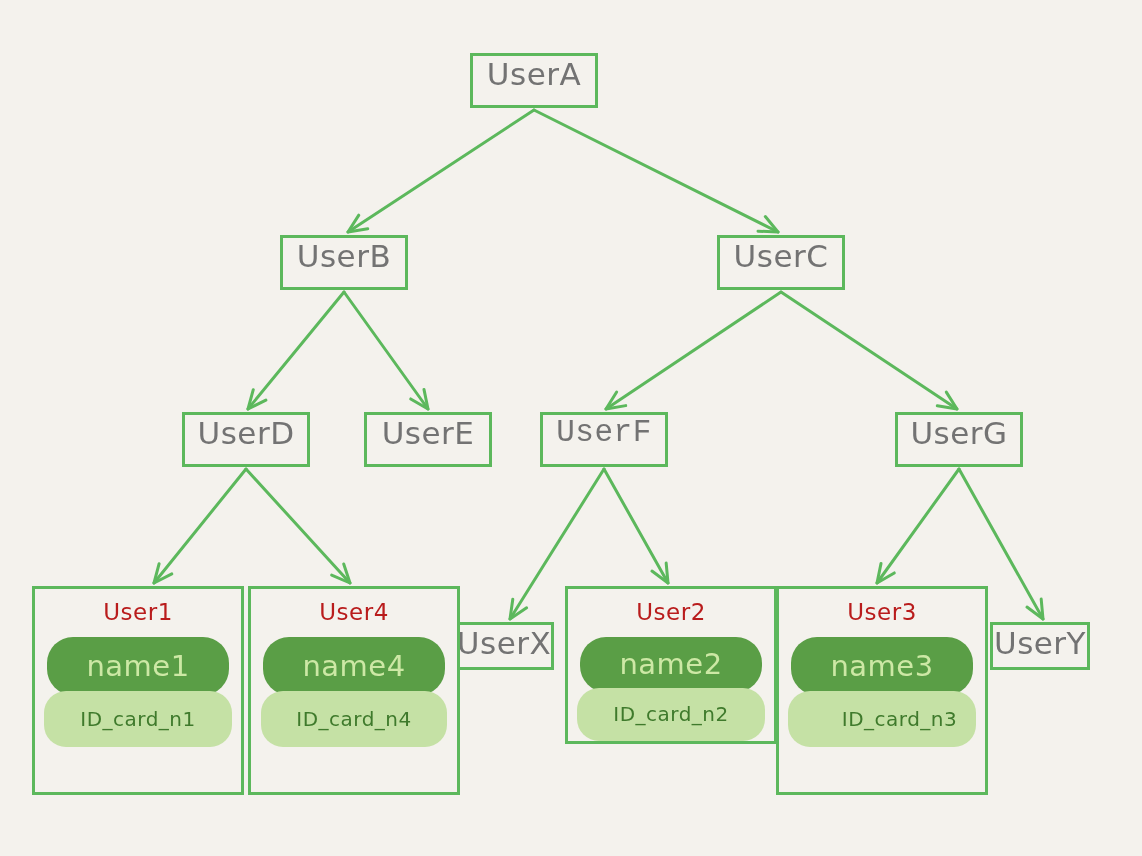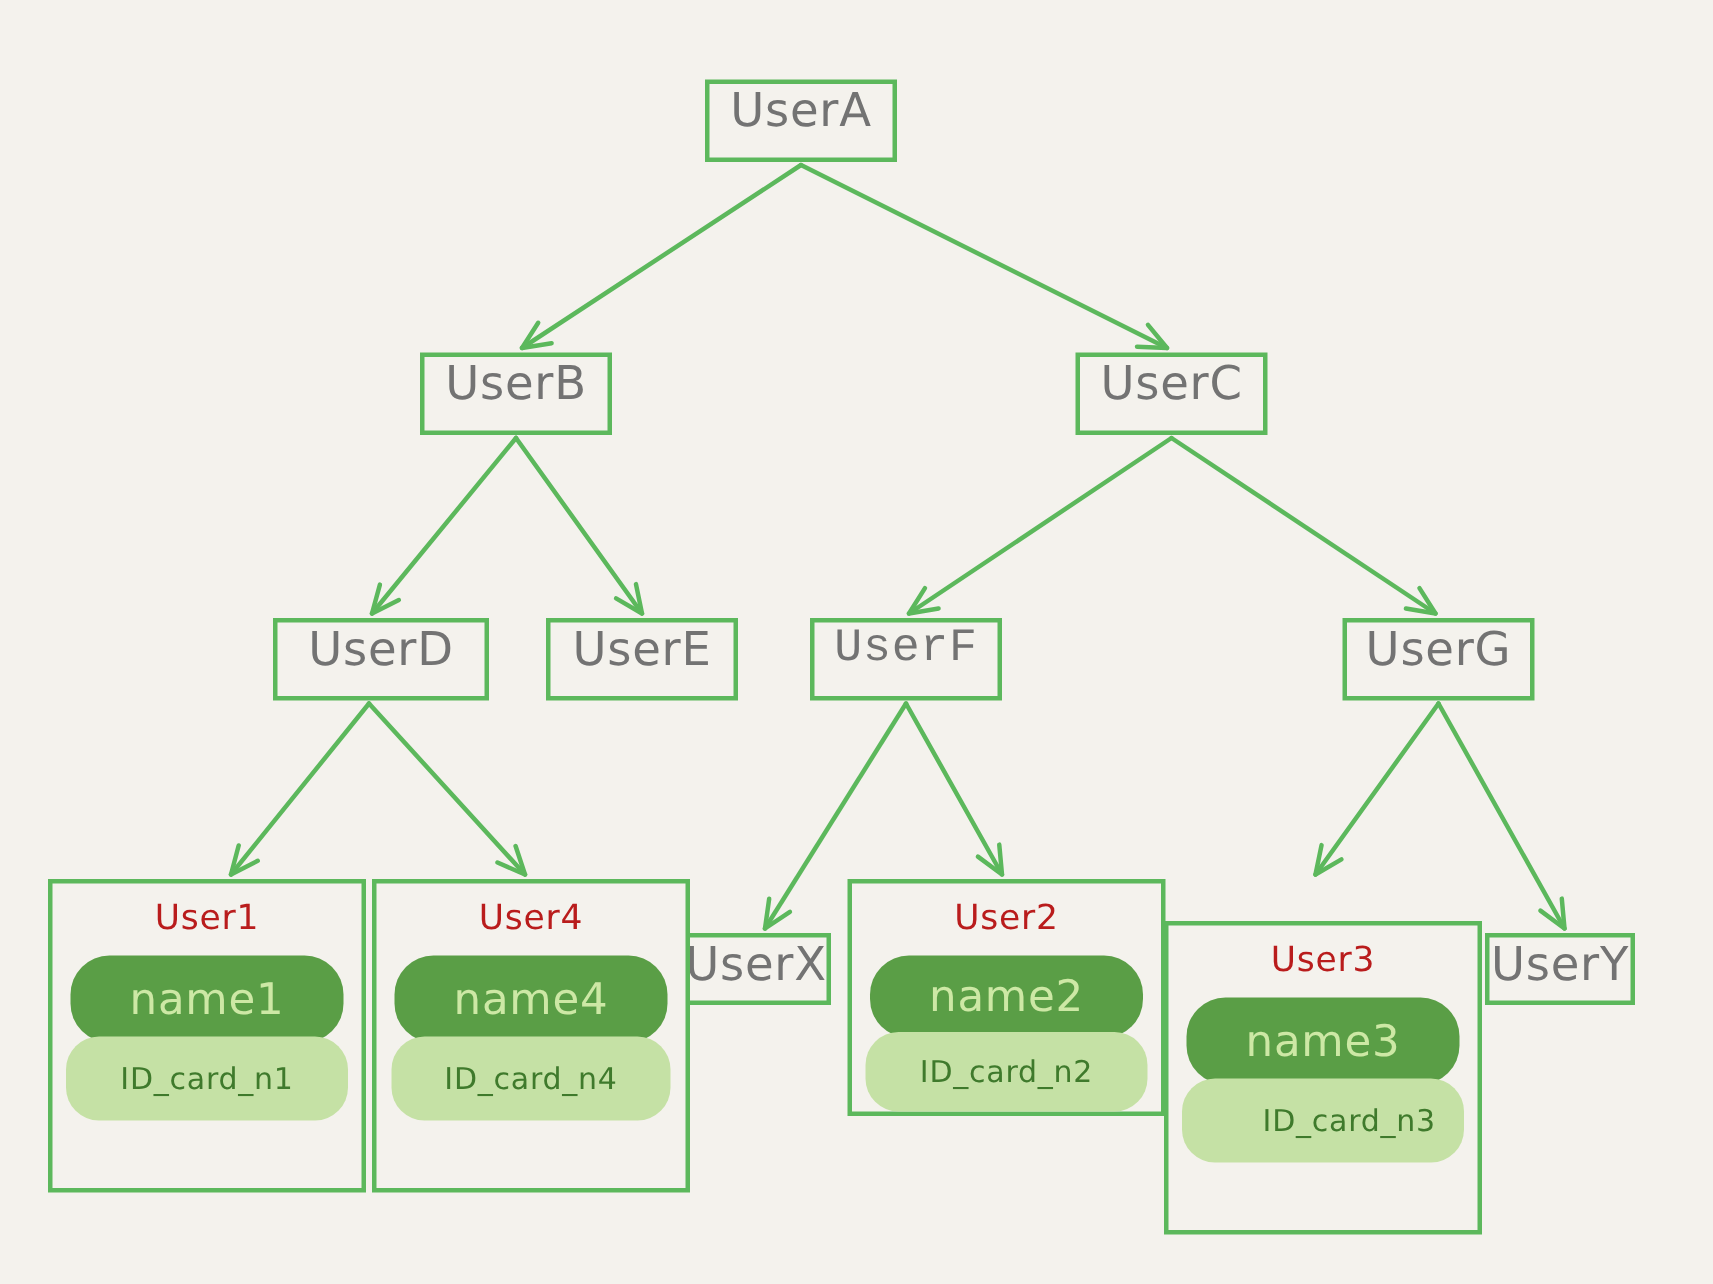--- a/index.html
+++ b/index.html
@@ -138,21 +138,21 @@
 
   <div class="node" style="left: 470px; top: 53px; width: 128px; height: 55px;">
     <span>UserA</span>
   </div>
   <div class="node" style="left: 280px; top: 235px; width: 128px; height: 55px;">
     <span>UserB</span>
   </div>
   <div class="node" style="left: 717px; top: 235px; width: 128px; height: 55px;">
     <span>UserC</span>
   </div>
-  <div class="node" style="left: 182px; top: 412px; width: 144px; height: 55px;">
+  <div class="node" style="left: 182px; top: 412px; width: 128px; height: 55px;">
     <span>UserD</span>
   </div>
   <div class="node" style="left: 364px; top: 412px; width: 128px; height: 55px;">
     <span>UserE</span>
   </div>
   <div class="node" style="left: 540px; top: 412px; width: 128px; height: 55px; font-family: Liberation Mono, monospace;">
     <span>UserF</span>
   </div>
   <div class="node" style="left: 895px; top: 412px; width: 128px; height: 55px;">
     <span>UserG</span>
@@ -173,20 +173,20 @@
       <div class="card" style="left: 248px; top: 586px; width: 212px; height: 209px;">
         <div class="card-title">User4</div>
         <div class="pill-name" style="width: 182px; height: 58px;">name4</div>
         <div class="pill-id" style="width: 186px; height: 56px;">ID_card_n4</div>
       </div>
       <div class="card" style="left: 565px; top: 586px; width: 212px; height: 158px;">
         <div class="card-title">User2</div>
         <div class="pill-name" style="width: 182px; height: 58px;">name2</div>
         <div class="pill-id" style="width: 188px; height: 56px;">ID_card_n2</div>
       </div>
-      <div class="card" style="left: 776px; top: 586px; width: 212px; height: 209px; margin-top: 28px;">
+      <div class="card" style="left: 776px; top: 586px; width: 212px; height: 209px;">
         <div class="card-title">User3</div>
         <div class="pill-name" style="width: 182px; height: 58px;">name3</div>
         <div class="pill-id" style="width: 188px; height: 56px; padding-left: 35px;">ID_card_n3</div>
       </div>
     </div>
 
 </div>
 
 </body></html>

